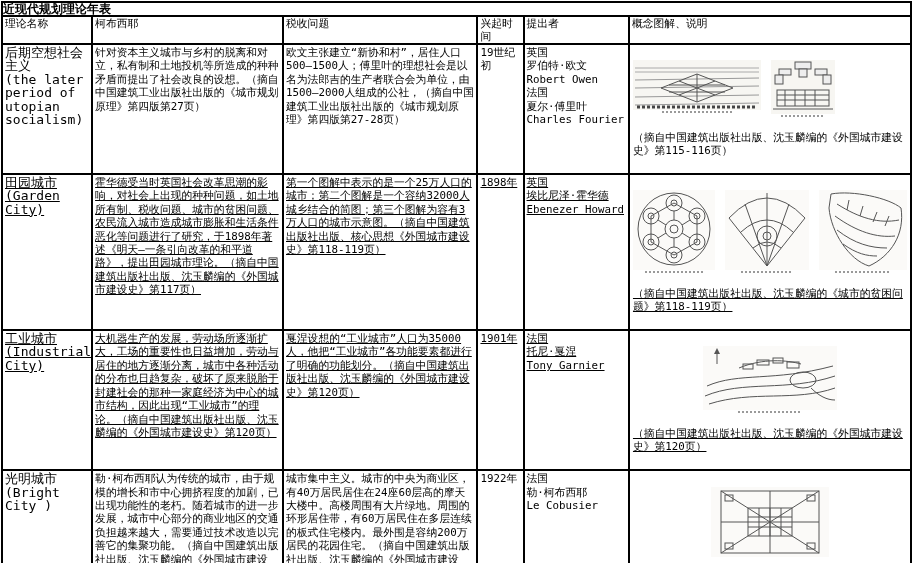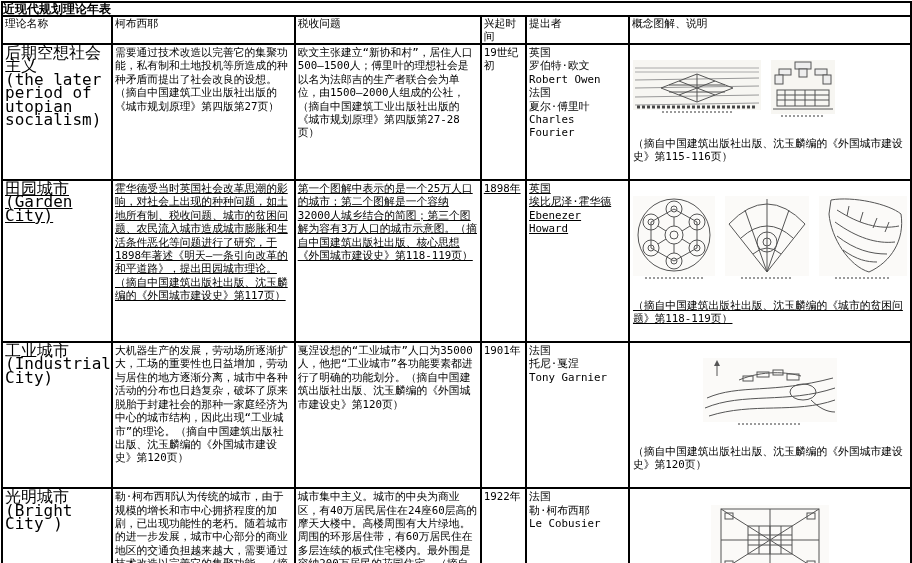--- a/index.html
+++ b/index.html
@@ -4,29 +4,29 @@
 <style>
   html,body{margin:0;padding:0;background:#fff;}
   body{width:912px;height:563px;overflow:hidden;color:#000;
        font-family:"DejaVu Sans Mono","DejaVu Sans","Liberation Sans",monospace;}
   table{border-collapse:collapse;table-layout:fixed;margin:1px 0 0 1px;}
   th,td{border:2px solid #000;vertical-align:top;padding:1px 2px;
         font-size:10.8px;line-height:13.4px;font-weight:normal;
         white-space:pre-line;overflow:hidden;text-align:left;}
   .title-cell{font-weight:bold;text-align:left;font-size:12px;line-height:12px;height:11px;padding:0;}
   .header-row th{height:13px;padding:0 2px;line-height:13px;}
-  tr.r1 td{height:86px;} tr.r2 td{height:120px;text-decoration:underline;} tr.r3 td{height:102px;}
+  tr.r1 td{height:86px;} tr.r2 td{height:120px;text-decoration:underline;} tr.r3 td{height:102px;text-decoration:underline;}
   tr.r4 td{height:105px;}
-  td.c-name{font-size:16px;padding-right:0;}
+  td.c-name{font-size:13px;padding-right:0;}
   td.c-fig{padding:2px 3px;}
   .figrow{display:flex;align-items:flex-start;gap:10px;}
   .figrow.center{justify-content:center;}
   .fig{display:flex;flex-direction:column;align-items:center;gap:1px;}
   .microbar{height:2px;background:repeating-linear-gradient(90deg,#9a9a9a 0 2px,transparent 2px 4px);}
-  .fig-caption{margin-top:6px;}
+  .fig-caption{margin-top:0;}
   svg{display:block;}
   .sk{stroke:#555;fill:none;stroke-width:1;}
 </style>
 </head>
 <body>
 
 <table>
   <colgroup>
     <col style="width:76px">
       <col style="width:212px">
@@ -49,21 +49,21 @@
     </tr>
   </thead>
   <tbody>
 
     <tr class="r1">
       <td class="c-name">后期空想社会主义
 (the later
 period of
 utopian
 socialism)</td>
-      <td>需要通过技术改造以完善它的集聚功能，私有制和土地投机等所造成的种种矛盾而提出了社会改良的设想。（摘自中国建筑工业出版社出版的《城市规划原理》第四版第27页）</td>
+      <td>针对资本主义城市与乡村的脱离和对立，私有制和土地投机等所造成的种种矛盾而提出了社会改良的设想。（摘自中国建筑工业出版社出版的《城市规划原理》第四版第27页）</td>
       <td>欧文主张建立“新协和村”，居住人口500—1500人；傅里叶的理想社会是以名为法郎吉的生产者联合会为单位，由1500—2000人组成的公社，（摘自中国建筑工业出版社出版的《城市规划原理》第四版第27-28页）</td>
       <td>19世纪初</td>
       <td>英国
 罗伯特·欧文
 Robert Owen
 法国
 夏尔·傅里叶
 Charles Fourier</td>
       <td class="c-fig">
         <div class="figrow">

